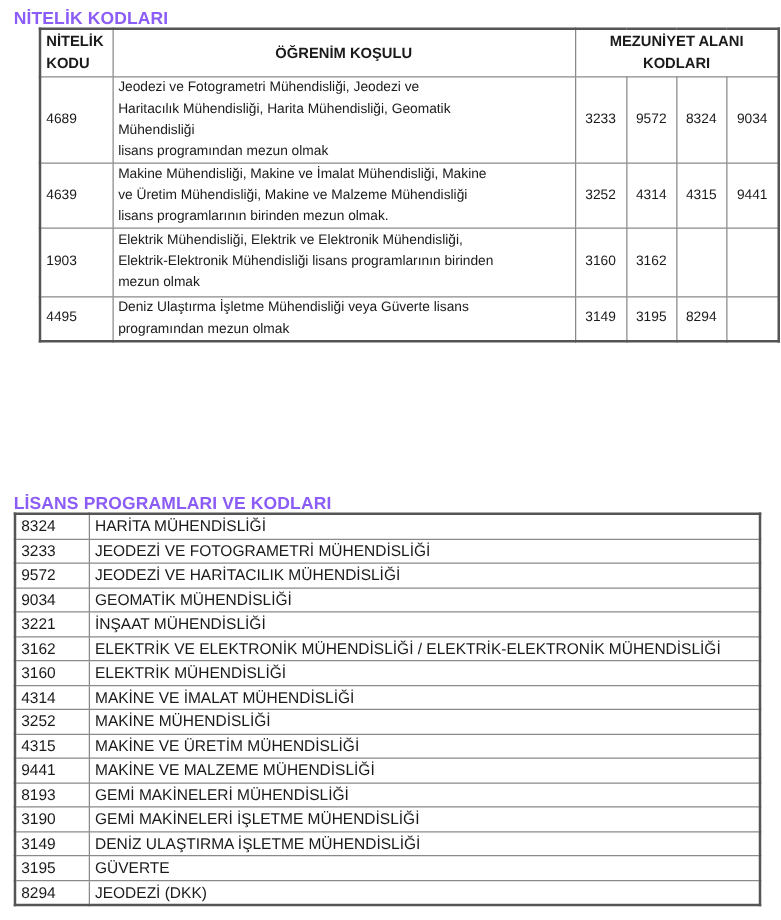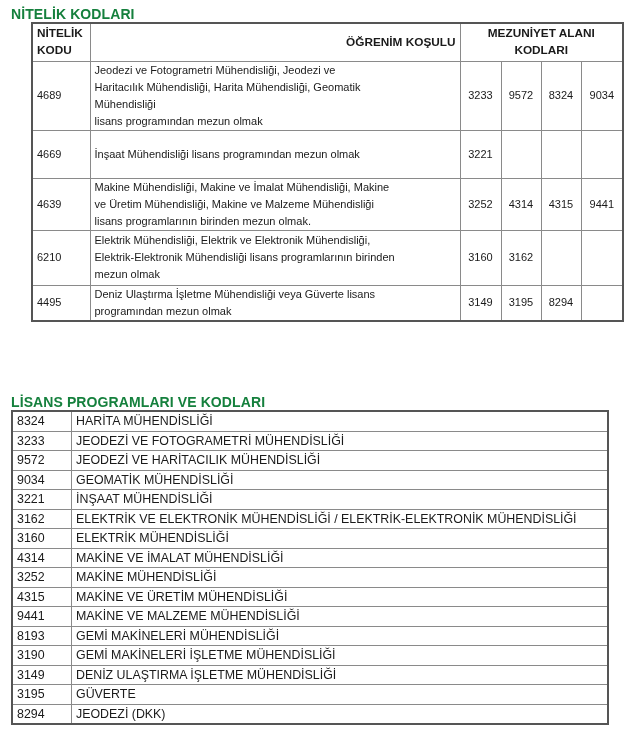--- a/index.html
+++ b/index.html
@@ -1,26 +1,26 @@
 <!DOCTYPE html>
 <html><head>
 <meta charset="utf-8">
 <style>
   html, body { margin:0; padding:0; background:#ffffff; }
   body { width:625px; height:736px; position:relative; overflow:hidden; color:#1a1a1a;
          font-family: "Liberation Sans", "DejaVu Sans", sans-serif; }
-  .title { position:absolute; left:11px; font-weight:bold; font-size:14px; letter-spacing:0.1px; color:#15803d; }
+  .title { position:absolute; left:11px; font-weight:bold; font-size:14px; letter-spacing:0.1px; color:#8b5cf6; }
   #t1title { top:6px; }
   #t2title { top:394px; }
   table { border-collapse:collapse; position:absolute; table-layout:fixed; }
   #t1 { left:10px; top:22px; width:591px; border:2px solid #555;margin-left:21px; }
   #t1 td, #t1 th { border:1px solid #8a8a8a; font-size:11px; line-height:17px; padding:0 4px; vertical-align:middle; }
   #t1 th { font-weight:bold; font-size:11.8px; line-height:17px; }
   #t1 th.kod { text-align:left; padding-left:4px; }
-  #t1 th.cond { text-align:right; }
+  #t1 th.cond { text-align:center; }
   #t1 th.mez { text-align:center; }
   #t1 td.kod { }
   #t1 td.code { text-align:center; padding:0; }
   #t2 { left:11px; top:410px; width:598px; border:2px solid #555; }
   #t2 td { border:1px solid #8a8a8a; font-size:12.4px; height:18.5px; line-height:18px; padding:0 4px; white-space:nowrap; }
   #t2 td.c { width:50px; }
 </style>
 </head>
 <body>
 
@@ -55,44 +55,34 @@
           <div>Jeodezi ve Fotogrametri Mühendisliği, Jeodezi ve</div>
           <div>Haritacılık Mühendisliği, Harita Mühendisliği, Geomatik</div>
           <div>Mühendisliği</div>
           <div>lisans programından mezun olmak</div>
         </td>
         <td class="code">3233</td>
         <td class="code">9572</td>
         <td class="code">8324</td>
         <td class="code">9034</td>
       </tr>
-      <tr style="height: 48px;">
-        <td class="kod">4669</td>
-        <td>
-          <div>İnşaat Mühendisliği lisans programından mezun olmak</div>
-        </td>
-        <td class="code">3221</td>
-        <td class="code"></td>
-        <td class="code"></td>
-        <td class="code"></td>
-      </tr>
       <tr style="height: 52px;">
         <td class="kod">4639</td>
         <td>
           <div>Makine Mühendisliği, Makine ve İmalat Mühendisliği, Makine</div>
           <div>ve Üretim Mühendisliği, Makine ve Malzeme Mühendisliği</div>
           <div>lisans programlarının birinden mezun olmak.</div>
         </td>
         <td class="code">3252</td>
         <td class="code">4314</td>
         <td class="code">4315</td>
         <td class="code">9441</td>
       </tr>
       <tr style="height: 55px;">
-        <td class="kod">6210</td>
+        <td class="kod">1903</td>
         <td>
           <div>Elektrik Mühendisliği, Elektrik ve Elektronik Mühendisliği,</div>
           <div>Elektrik-Elektronik Mühendisliği lisans programlarının birinden</div>
           <div>mezun olmak</div>
         </td>
         <td class="code">3160</td>
         <td class="code">3162</td>
         <td class="code"></td>
         <td class="code"></td>
       </tr>

